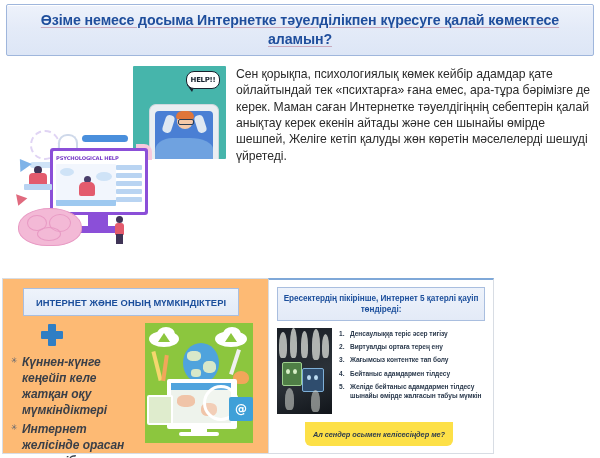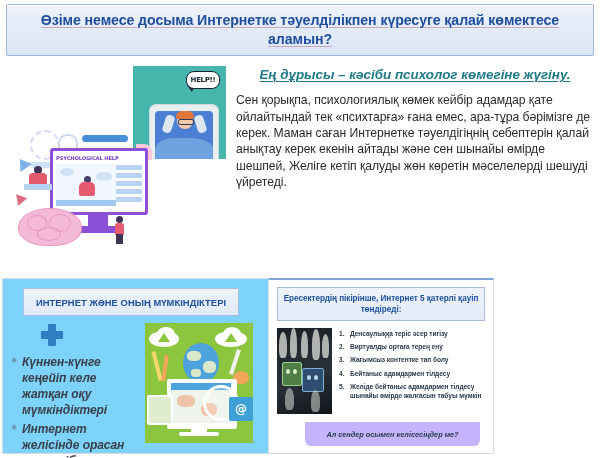--- a/index.html
+++ b/index.html
@@ -416,21 +416,21 @@
     height: 180px;
   }
 
   
   #slide-internet-opportunities {
     position: absolute;
     left: 2px;
     top: 0px;
     width: 285px;
     height: 176px;
-    background: #7dd3fc;
+    background: #fdba74;
     border: 1px solid #d8dde4;
     box-sizing: border-box;
   }
   #opportunities-title-box {
     position: absolute;
     left: 20px;
     top: 9px;
     width: 216px;
     height: 28px;
     box-sizing: border-box;
@@ -737,23 +737,23 @@
     font-size: 6.6px;
     font-weight: bold;
     color: #2b3a4d;
     line-height: 1.32;
     letter-spacing: -0.05px;
   }
   #dangers-footer-banner {
     position: absolute;
     left: 36px;
     top: 142px;
-    width: 175px;
+    width: 148px;
     height: 24px;
-    background: #c4b5fd;
+    background: #fde047;
     border-radius: 0 0 6px 6px;
     display: flex;
     align-items: center;
     justify-content: center;
   }
   #dangers-footer-text {
     font-size: 7.4px;
     font-weight: bold;
     font-style: italic;
     color: #2b3a4d;
@@ -831,21 +831,20 @@
 
       <div id="standing-person">
         <div id="standing-head"></div>
         <div id="standing-body"></div>
         <div id="standing-legs"></div>
       </div>
     </div>
   </div>
 
   <div id="top-text-column">
-    <div id="lead-heading">Ең дұрысы – кәсіби психолог көмегіне жүгіну.</div>
     <div id="lead-body">Сен қорықпа, психологиялық көмек кейбір адамдар қате ойлайтындай тек «психтарға» ғана емес, ара-тұра бәрімізге де керек. Маман саған Интернетке тәуелдігіңнің себептерін қалай анықтау керек екенін айтады және сен шынайы өмірде шешпей, Желіге кетіп қалуды жөн көретін мәселелерді шешуді үйретеді.</div>
   </div>
 </div>
 
 <div id="bottom-section">
 
   <div id="slide-internet-opportunities">
     <div id="opportunities-title-box">
       <span id="opportunities-title-text">ИНТЕРНЕТ ЖӘНЕ ОНЫҢ МҮМКІНДІКТЕРІ</span>
     </div>

